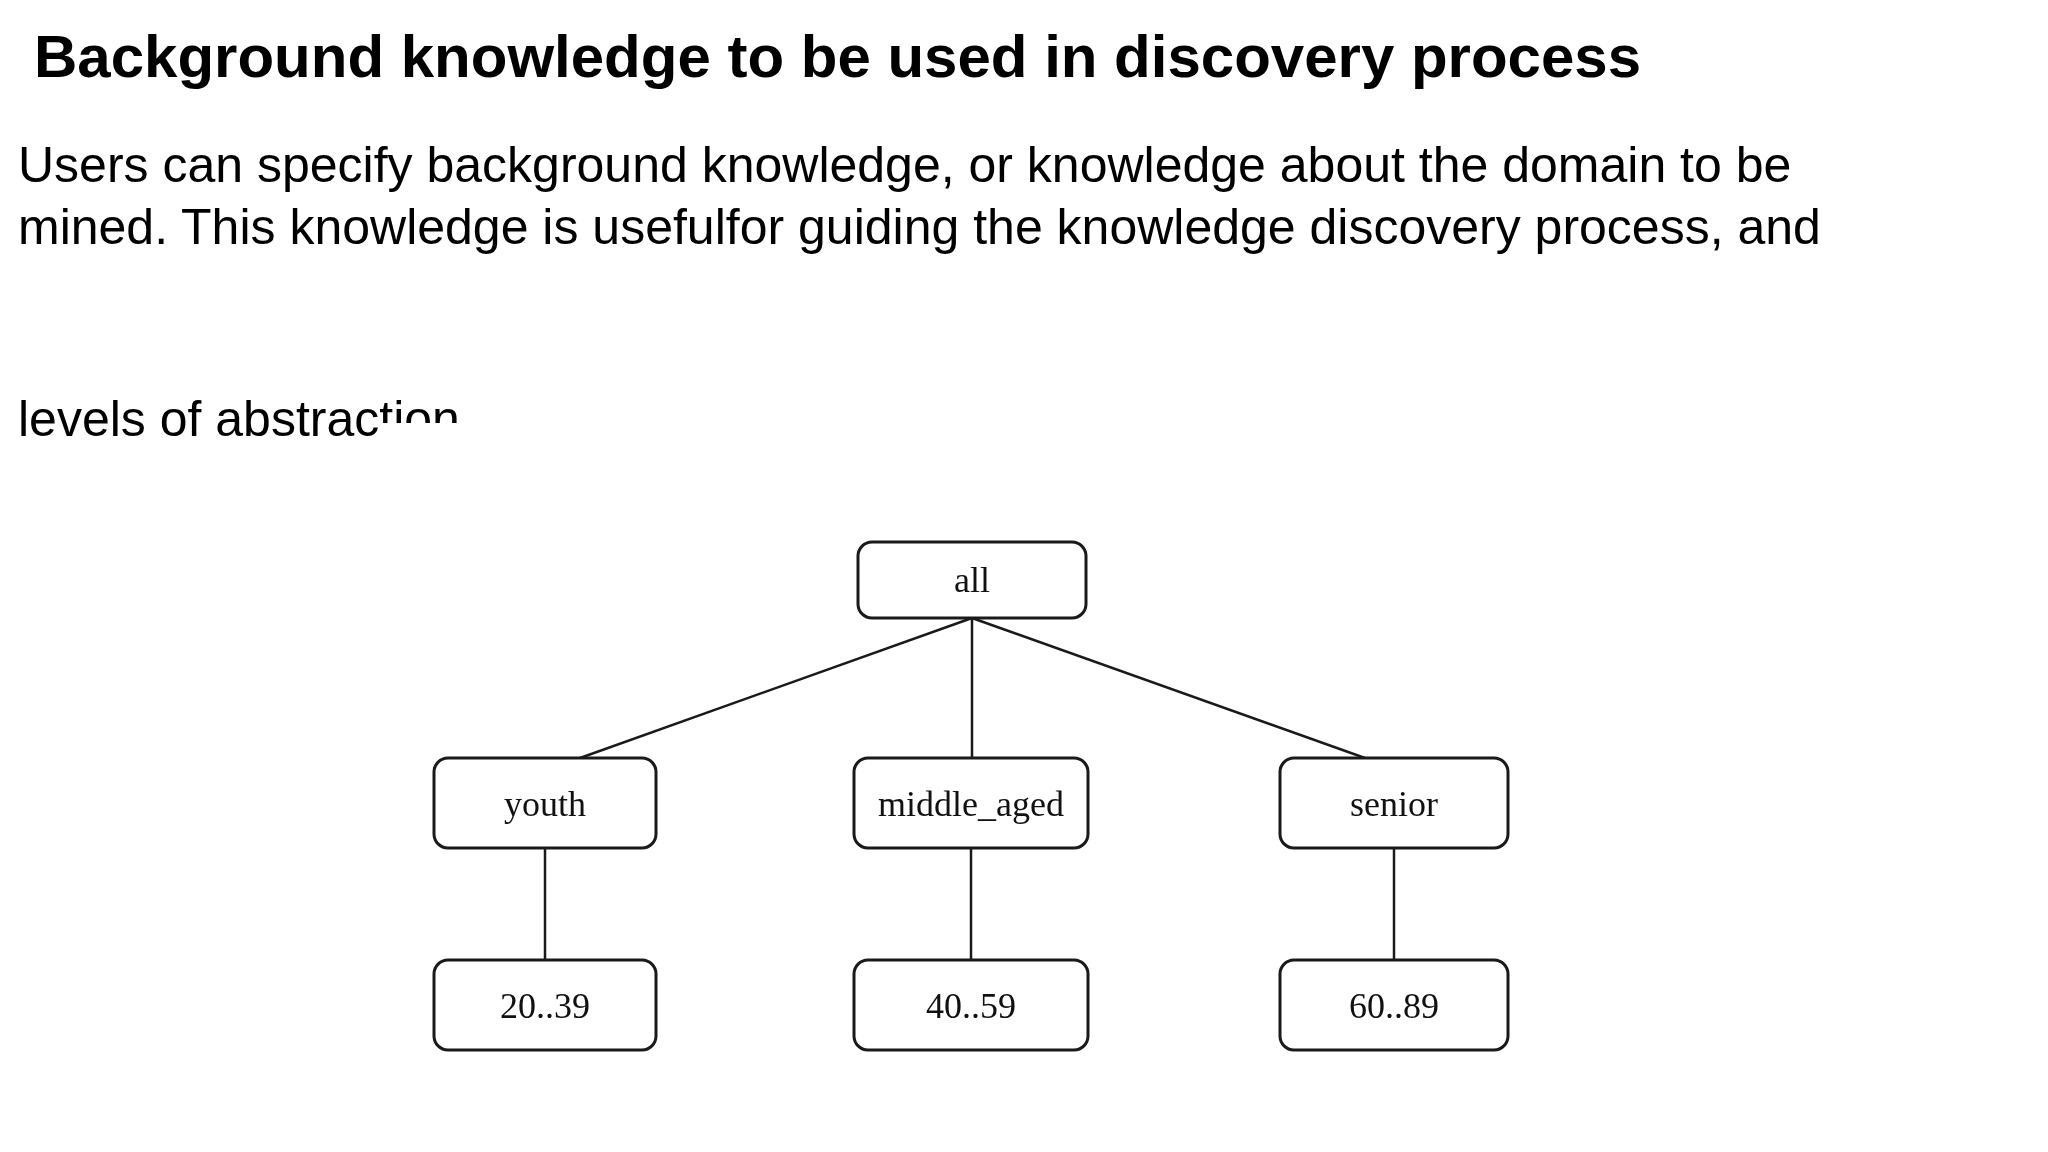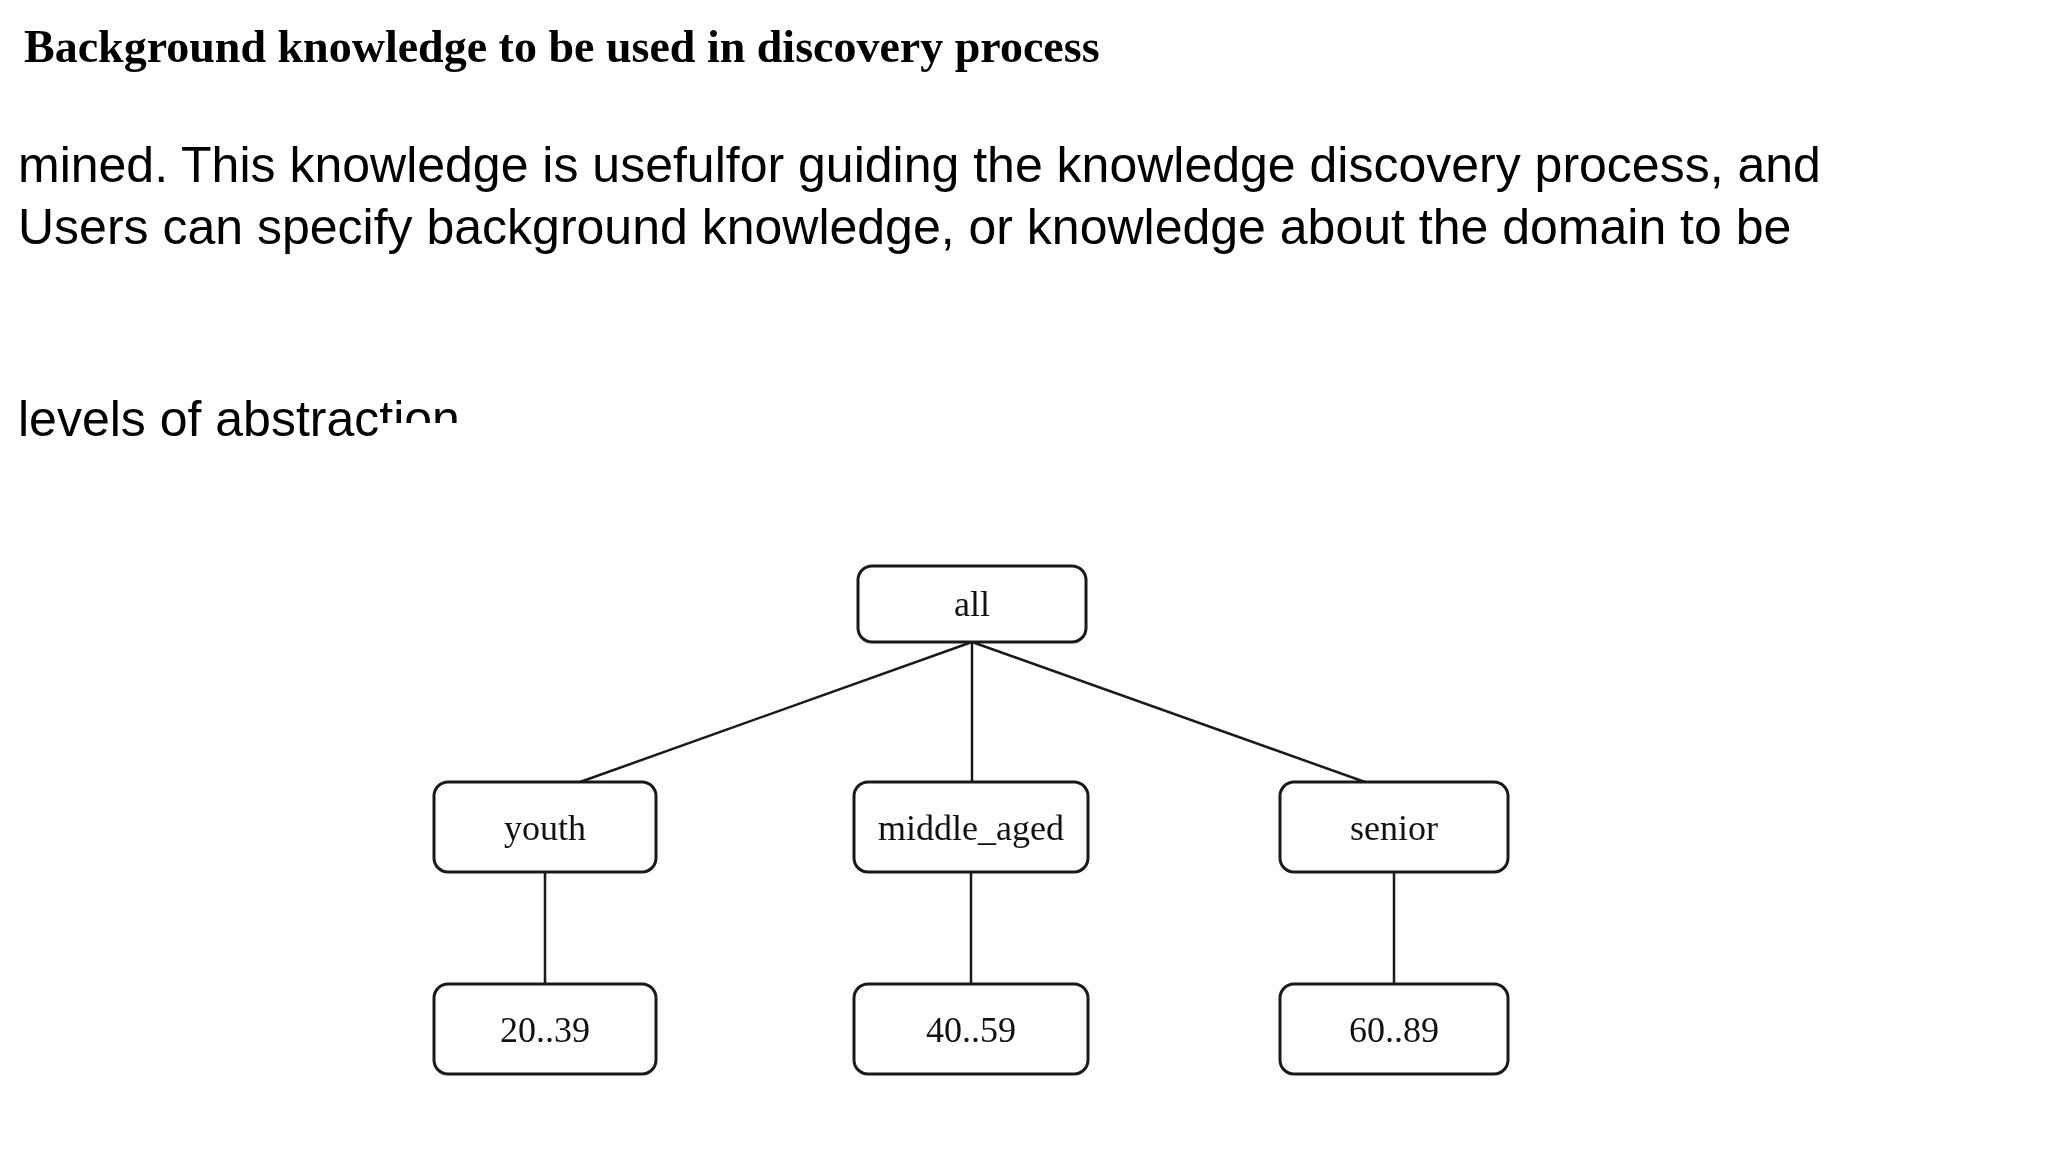--- a/index.html
+++ b/index.html
@@ -3,58 +3,57 @@
 <meta charset="utf-8">
 <style>
   html,body{margin:0;padding:0;}
   body{
     width:2048px;height:1152px;
     background:#ffffff;color:#000000;
     font-family:"Liberation Sans",sans-serif;
     position:relative;overflow:hidden;
   }
   h1{
-    position:absolute;left:18px;top:10px;margin:6px;
-    font-size:46px;line-height:62px;font-weight:bold;
+    position:absolute;left:18px;top:10px;margin:16px;
+    font-size:60px;line-height:62px;font-weight:bold;
     white-space:nowrap;
-    font-family:Liberation Serif, serif;
   }
   .para{
     position:absolute;left:18px;margin:0;
     font-size:50px;line-height:62px;font-weight:normal;
     white-space:nowrap;
   }
   #p1{top:134px;}
   #p2{top:388px;}
   .tline{display:block;}
   
   .clip{
     display:inline-block;height:0.70em;overflow:hidden;vertical-align:top;
   }
   figure.diagram{
-    position:absolute;left:420px;top:562px;width:1160px;height:560px;
+    position:absolute;left:420px;top:538px;width:1160px;height:560px;
     margin:0;background:#ffffff;z-index:5;
   }
   .node-rect{fill:#ffffff;stroke:#1a1a1a;stroke-width:3;}
   .edge{stroke:#1a1a1a;stroke-width:2.5;}
   .node-label{
     font-family:"Liberation Serif",serif;font-size:36px;fill:#111111;
     text-anchor:middle;
   }
 </style>
 </head>
 <body>
 
 <main>
 
   <h1>Background knowledge to be used in discovery process</h1>
 
   <p class="para" id="p1">
+    <span class="tline">Users can specify background knowledge, or knowledge about the domain to be</span>
     <span class="tline">mined. This knowledge is usefulfor guiding the knowledge discovery process, and</span>
-    <span class="tline">Users can specify background knowledge, or knowledge about the domain to be</span>
   </p>
 
   <p class="para" id="p2">
     <span class="tline"><span>levels of abstrac</span><span class="clip">tion</span></span>
   </p>
 
   <figure class="diagram">
     <svg width="1160" height="560" viewBox="0 0 1160 560">
 
       <line class="edge" x1="552" y1="80" x2="160" y2="220"></line>

